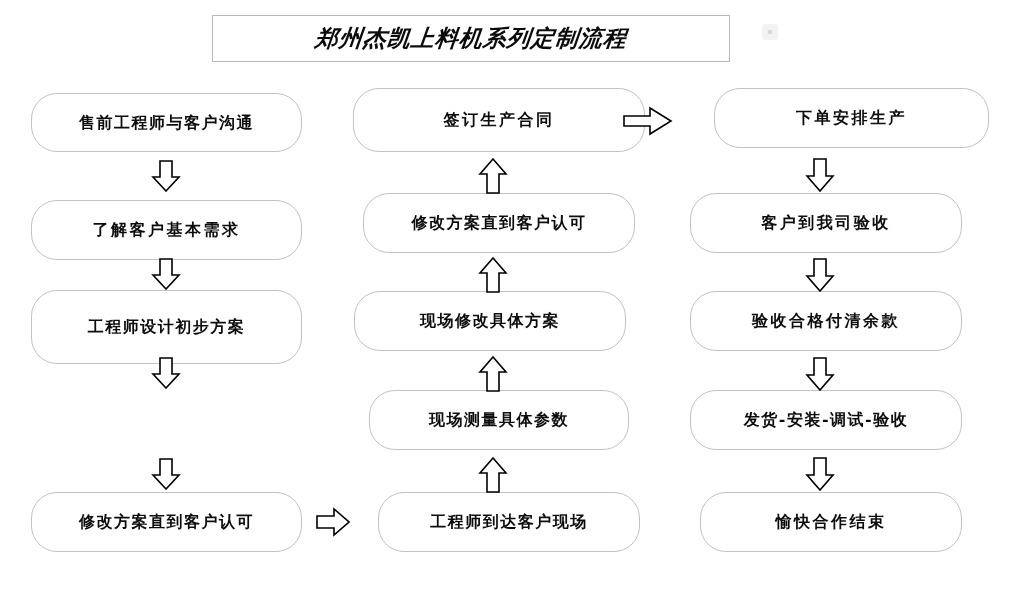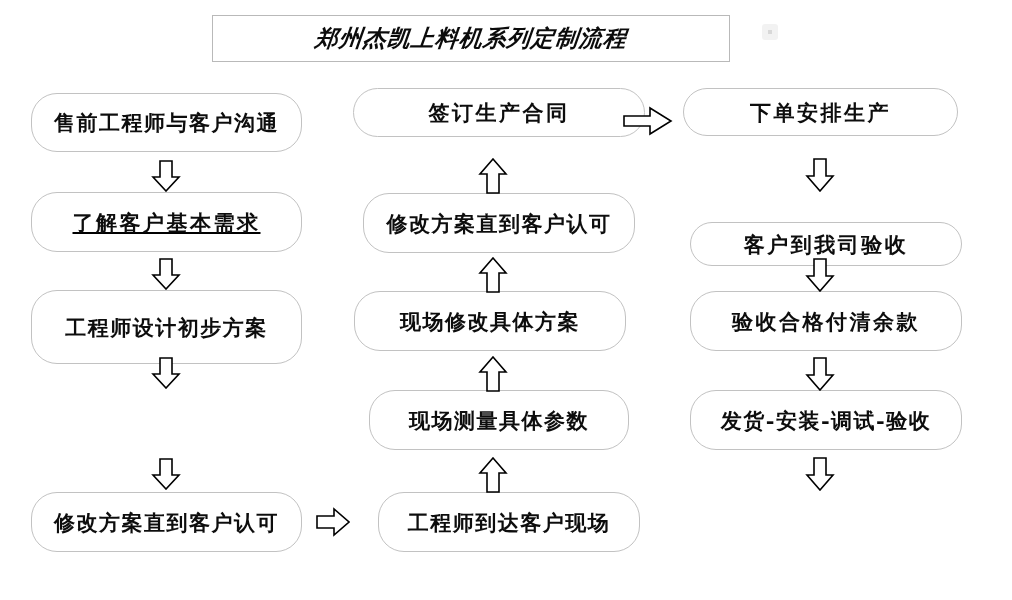--- a/index.html
+++ b/index.html
@@ -55,21 +55,21 @@
     border: 1px solid #c2c2c2;
     border-radius: 26px;
     background: #ffffff;
     display: flex;
     align-items: center;
     justify-content: center;
     text-align: center;
   }
   .node-label {
     font-family: "DejaVu Serif", "Liberation Serif", serif;
-    font-size: 21px;
+    font-size: 16px;
     font-weight: 600;
     color: #0d0d0d;
     letter-spacing: 1.5px;
     white-space: nowrap;
     line-height: 1;
   }
   .node.narrow .node-label { letter-spacing: 2.5px; }
 
   
   .arrow {
@@ -112,21 +112,21 @@
     <span class="title-text">郑州杰凯上料机系列定制流程</span>
   </div>
 
   <div class="artifact">
       <span class="dot"></span>
     </div>
 
   <div class="node" style="left:31px; top:93px; width:271px; height:59px;">
     <span class="node-label">售前工程师与客户沟通</span>
   </div>
-  <div class="node narrow" style="left:31px; top:192px; width:271px; height:60px;text-decoration:underline;">
+  <div class="node narrow" style="left:31px; top:200px; width:271px; height:60px;">
     <span class="node-label">了解客户基本需求</span>
   </div>
   <div class="node" style="left:31px; top:290px; width:271px; height:74px;">
     <span class="node-label">工程师设计初步方案</span>
   </div>
   <div class="node" style="left:31px; top:492px; width:271px; height:60px;">
     <span class="node-label">修改方案直到客户认可</span>
   </div>
 
   <div class="arrow" style="left:150px; top:160px;">
@@ -149,21 +149,21 @@
         <path d="M10 1 L22 1 L22 17 L29 17 L16 31 L3 17 L10 17 Z"></path>
       </svg>
   </div>
 
   <div class="arrow" style="left:316px; top:506px;">
     <svg width="34" height="32" viewBox="0 0 34 32">
         <path d="M1 10 L18 10 L18 3 L33 16 L18 29 L18 22 L1 22 Z"></path>
       </svg>
   </div>
 
-  <div class="node narrow" style="left:353px; top:88px; width:292px; height:49px;">
+  <div class="node narrow" style="left:353px; top:88px; width:292px; height:64px;">
     <span class="node-label">签订生产合同</span>
   </div>
   <div class="node" style="left:363px; top:193px; width:272px; height:60px;">
     <span class="node-label">修改方案直到客户认可</span>
   </div>
   <div class="node" style="left:354px; top:291px; width:272px; height:60px;">
     <span class="node-label">现场修改具体方案</span>
   </div>
   <div class="node" style="left:369px; top:390px; width:260px; height:60px;">
     <span class="node-label">现场测量具体参数</span>
@@ -192,32 +192,35 @@
         <path d="M16 1 L29 16 L22 16 L22 35 L10 35 L10 16 L3 16 Z"></path>
       </svg>
   </div>
 
   <div class="arrow" style="left:623px; top:105px;">
     <svg width="50" height="32" viewBox="0 0 50 32">
         <path d="M1 11 L27 11 L27 3 L48 16 L27 29 L27 21 L1 21 Z"></path>
       </svg>
   </div>
 
-  <div class="node narrow" style="left:683px; top:88px; width:275px; height:48px;">
+  <div class="node narrow" style="left:714px; top:88px; width:275px; height:60px;">
     <span class="node-label">下单安排生产</span>
   </div>
-  <div class="node narrow" style="left:690px; top:193px; width:272px; height:44px;margin-top:29px;">
+  <div class="node narrow" style="left:690px; top:193px; width:272px; height:60px;">
     <span class="node-label">客户到我司验收</span>
   </div>
   <div class="node" style="left:690px; top:390px; width:272px; height:60px;">
     <span class="node-label">发货-安装-调试-验收</span>
   </div>
   <div class="node narrow" style="left:690px; top:291px; width:272px; height:60px;">
     <span class="node-label">验收合格付清余款</span>
   </div>
+  <div class="node narrow" style="left:700px; top:492px; width:262px; height:60px;">
+    <span class="node-label">愉快合作结束</span>
+  </div>
 
   <div class="arrow" style="left:804px; top:158px;">
     <svg width="32" height="34" viewBox="0 0 32 34">
         <path d="M10 1 L22 1 L22 18 L29 18 L16 33 L3 18 L10 18 Z"></path>
       </svg>
   </div>
   <div class="arrow" style="left:804px; top:258px;">
     <svg width="32" height="34" viewBox="0 0 32 34">
         <path d="M10 1 L22 1 L22 18 L29 18 L16 33 L3 18 L10 18 Z"></path>
       </svg>

